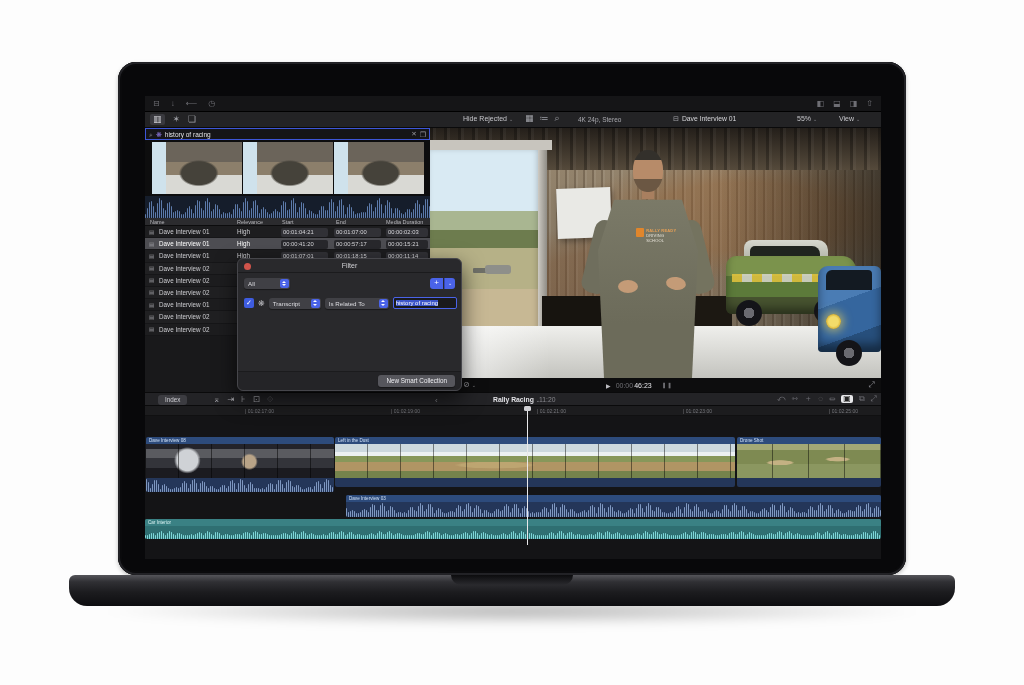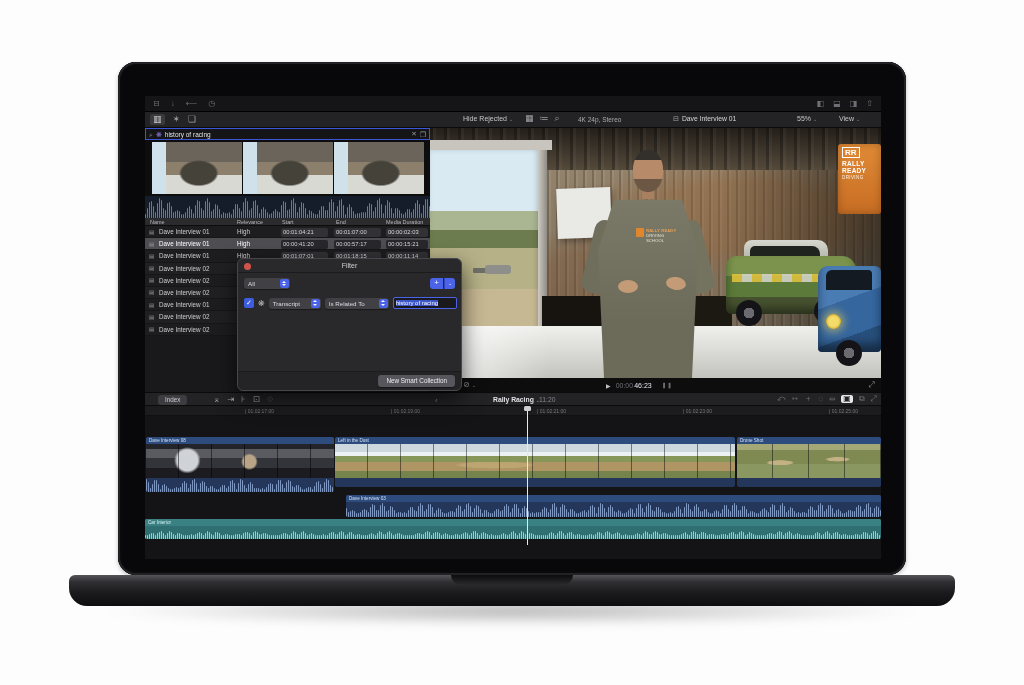--- a/index.html
+++ b/index.html
@@ -425,26 +425,20 @@
         <div class="ph wall"></div>
         <div class="ph wallshade"></div>
         <div class="ph doorway">
           <div class="ph door-car"></div>
         </div>
         <div class="ph doorpost"></div>
         <div class="ph doorbeam"></div>
         <div class="ph wscreen"></div>
         <div class="ph clutter"></div>
         <div class="ph floor"></div>
-        <div class="ph sign">
-          <span class="logo">RR</span>
-          <div class="l1">RALLY</div>
-          <div class="l1">READY</div>
-          <div class="l3">DRIVING</div>
-        </div>
         <div class="ph greencar">
           <div class="gc-roof"></div>
             <div class="gc-win"></div>
             <div class="gc-body"></div>
             <div class="gc-stripe"></div>
           <div class="wheel" style="left:10px;top:66px;width:26px;height:26px;"></div>
           <div class="wheel" style="left:88px;top:64px;width:26px;height:26px;"></div>
         </div>
         <div class="ph bluecar">
           <div class="bc-body"></div>

